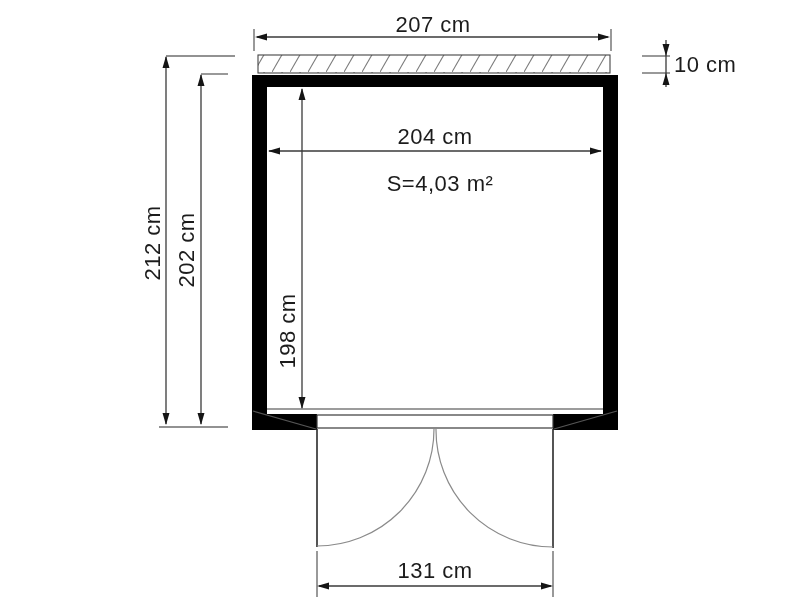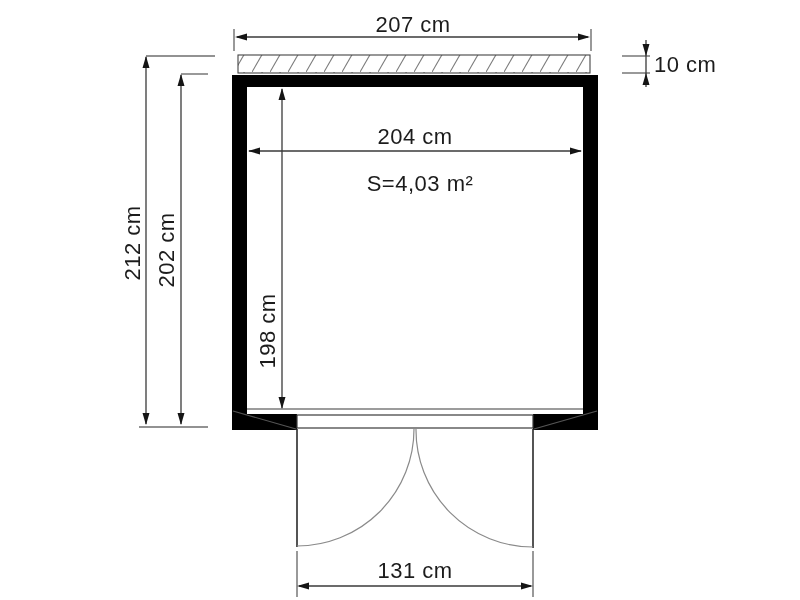--- a/index.html
+++ b/index.html
@@ -1,17 +1,17 @@
 <!DOCTYPE html>
 <html><head>
 <meta charset="utf-8">
 <style>
   html, body { margin: 0; padding: 0; }
   body { width: 800px; height: 600px; background: #ffffff; overflow: hidden; }
-  .canvas-wrap { width: 632px; height: 600px; position: relative; }
+  .canvas-wrap { width: 632px; height: 600px; position: relative; padding-left: 20px; }
   svg { display: block; }
   .dim-label {
     font-family: "Liberation Sans", "DejaVu Sans", sans-serif;
     font-size: 22px;
     letter-spacing: 0.5px;
     fill: #1c1c1c;
   }
   .area-label {
     font-family: "Liberation Sans", "DejaVu Sans", sans-serif;
     font-size: 22px;

